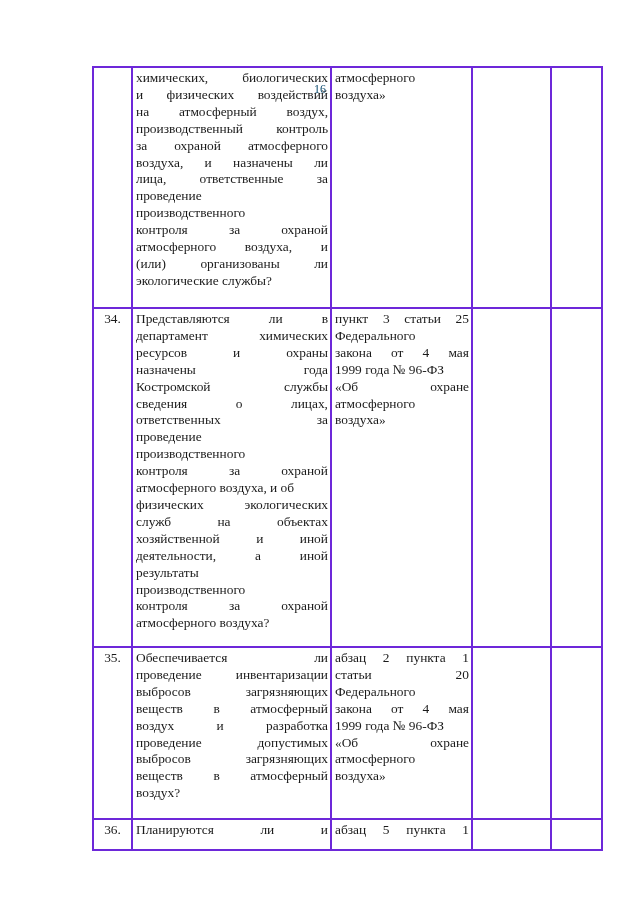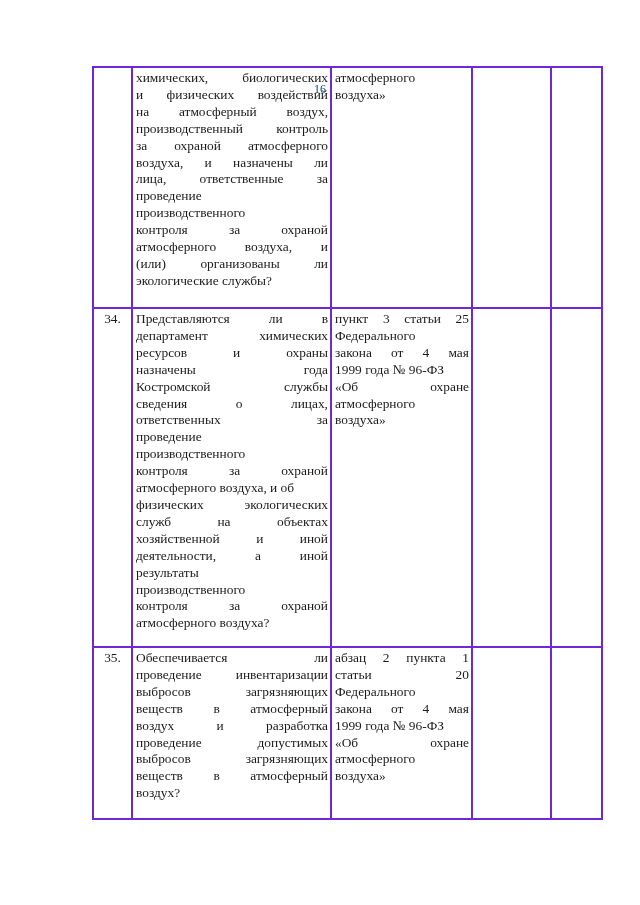--- a/index.html
+++ b/index.html
@@ -290,14 +290,34 @@
           <div class="flex-line left">
             <span>атмосферного</span>
           </div>
           <div class="flex-line left">
             <span>воздуха»</span>
           </div>
         </td>
         <td class="c4"></td>
         <td class="c5"></td>
       </tr>
+      <tr class="r36">
+        <td class="num">36.</td>
+        <td class="q">
+          <div class="flex-line">
+            <span>Планируются</span>
+            <span>ли</span>
+            <span>и</span>
+          </div>
+        </td>
+        <td class="law">
+          <div class="flex-line">
+            <span>абзац</span>
+            <span>5</span>
+            <span>пункта</span>
+            <span>1</span>
+          </div>
+        </td>
+        <td class="c4"></td>
+        <td class="c5"></td>
+      </tr>
     </tbody>
 </table>
 
 </body></html>

